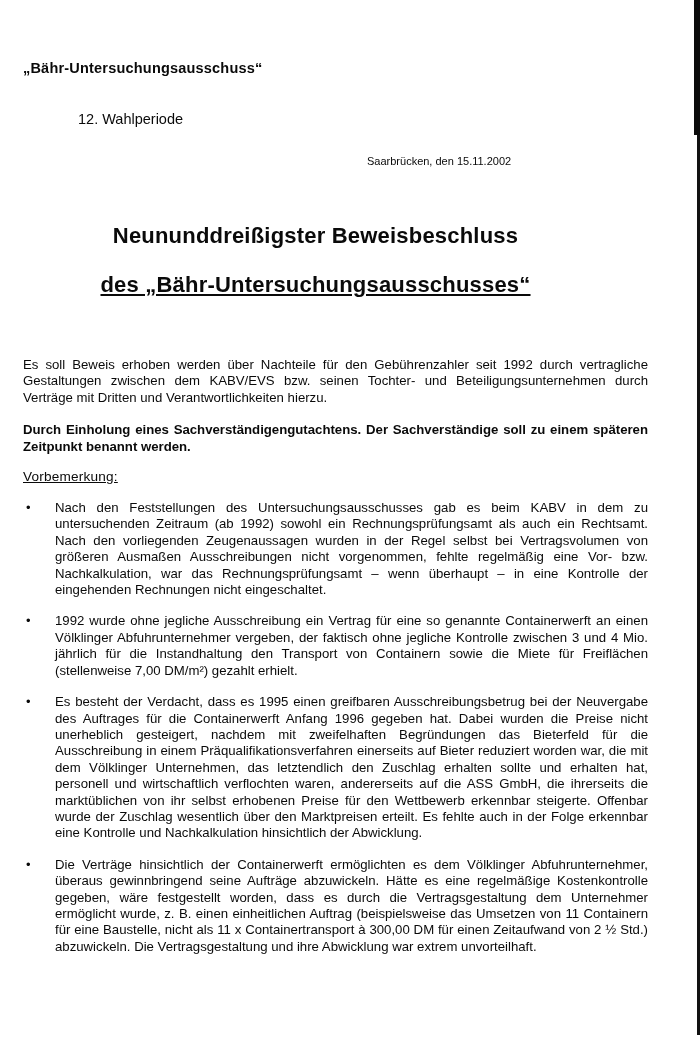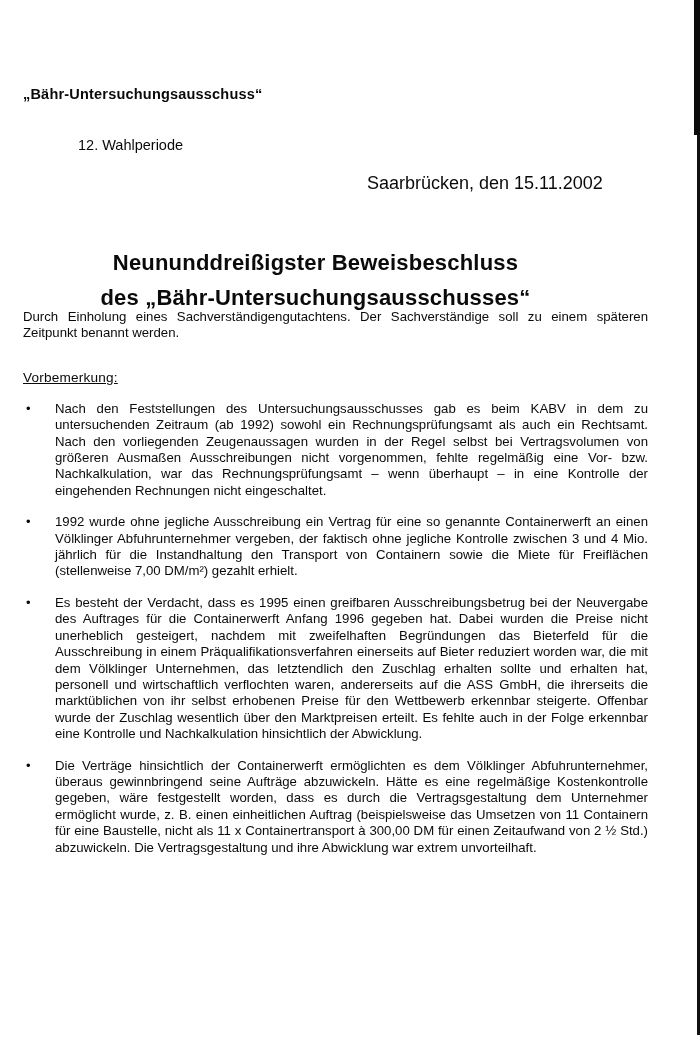--- a/index.html
+++ b/index.html
@@ -21,38 +21,38 @@
   .scan-edge {
     position: absolute; top: 0; right: 0;
     width: 3px; height: 1035px; background: #111111;
   }
 
   .content {
     position: absolute; left: 23px; top: 0;
     width: 625px;
   }
 
-  .header { padding-top: 86px; }
+  .header { padding-top: 60px; }
   .committee { font-weight: bold; font-size: 14.5px; line-height: 17px; letter-spacing: 0.2px; }
   .period   { font-size: 14.5px; line-height: 18px; padding-left: 55px; margin-top: 33px; }
 
-  .dateline { margin-top: 19px; padding-left: 344px; font-size: 18px; white-space: nowrap; }
+  .dateline { margin-top: 27px; padding-left: 344px; font-size: 11px; white-space: nowrap; }
 
   .title { margin-top: 58px; text-align: center; margin-right: 40px; }
   .title div { font-weight: bold; font-size: 22px; line-height: 22px; letter-spacing: 0.2px; }
-  .title div + div { margin-top: 13px; }
+  .title div + div { margin-top: 27px; text-decoration: underline; }
 
   .body-text { font-size: 13.2px; line-height: 16.4px; text-align: justify; }
 
   p.paragraph { margin: 0; }
   p.paragraph.first { margin-top: 61px; }
   p.paragraph + p.paragraph { margin-top: 16px; font-weight: bold; }
 
   .section-heading {
-    margin-top: 28px;
+    margin-top: 14px;
     font-size: 13.6px;
     text-decoration: underline;
     letter-spacing: 0.2px;
   }
 
   ul.bullet-list { list-style: none; margin: 16px 0 0 0; padding: 0; }
   ul.bullet-list li { position: relative; padding-left: 32px; }
   ul.bullet-list li + li { margin-top: 15px; }
   ul.bullet-list .bullet {
     position: absolute; left: 3px; top: 0;
@@ -74,20 +74,21 @@
       <div class="period">12. Wahlperiode</div>
     </div>
 
     <div class="dateline">Saarbrücken, den 15.11.2002</div>
 
     <div class="title">
       <div>Neununddreißigster Beweisbeschluss</div>
       <div>des „Bähr-Untersuchungsausschusses“</div>
     </div>
 
+    <p class="paragraph first body-text">Es soll Beweis erhoben werden über Nachteile für den Gebührenzahler seit 1992 durch vertragliche Gestaltungen zwischen dem KABV/EVS bzw. seinen Tochter- und Beteiligungsunternehmen durch Verträge mit Dritten und Verantwortlichkeiten hierzu.</p>
     <p class="paragraph body-text">Durch Einholung eines Sachverständigengutachtens. Der Sachverständige soll zu einem späteren Zeitpunkt benannt werden.</p>
 
     <div class="section-heading">Vorbemerkung:</div>
 
     <ul class="bullet-list body-text">
       <li>
         <span class="bullet">•</span>
         <span>Nach den Feststellungen des Untersuchungsausschusses gab es beim KABV in dem zu untersuchenden Zeitraum (ab 1992) sowohl ein Rechnungsprüfungsamt als auch ein Rechtsamt. Nach den vorliegenden Zeugenaussagen wurden in der Regel selbst bei Vertragsvolumen von größeren Ausmaßen Ausschreibungen nicht vorgenommen, fehlte regelmäßig eine Vor- bzw. Nachkalkulation, war das Rechnungsprüfungsamt – wenn überhaupt – in eine Kontrolle der eingehenden Rechnungen nicht eingeschaltet.</span>
       </li>
       <li>

